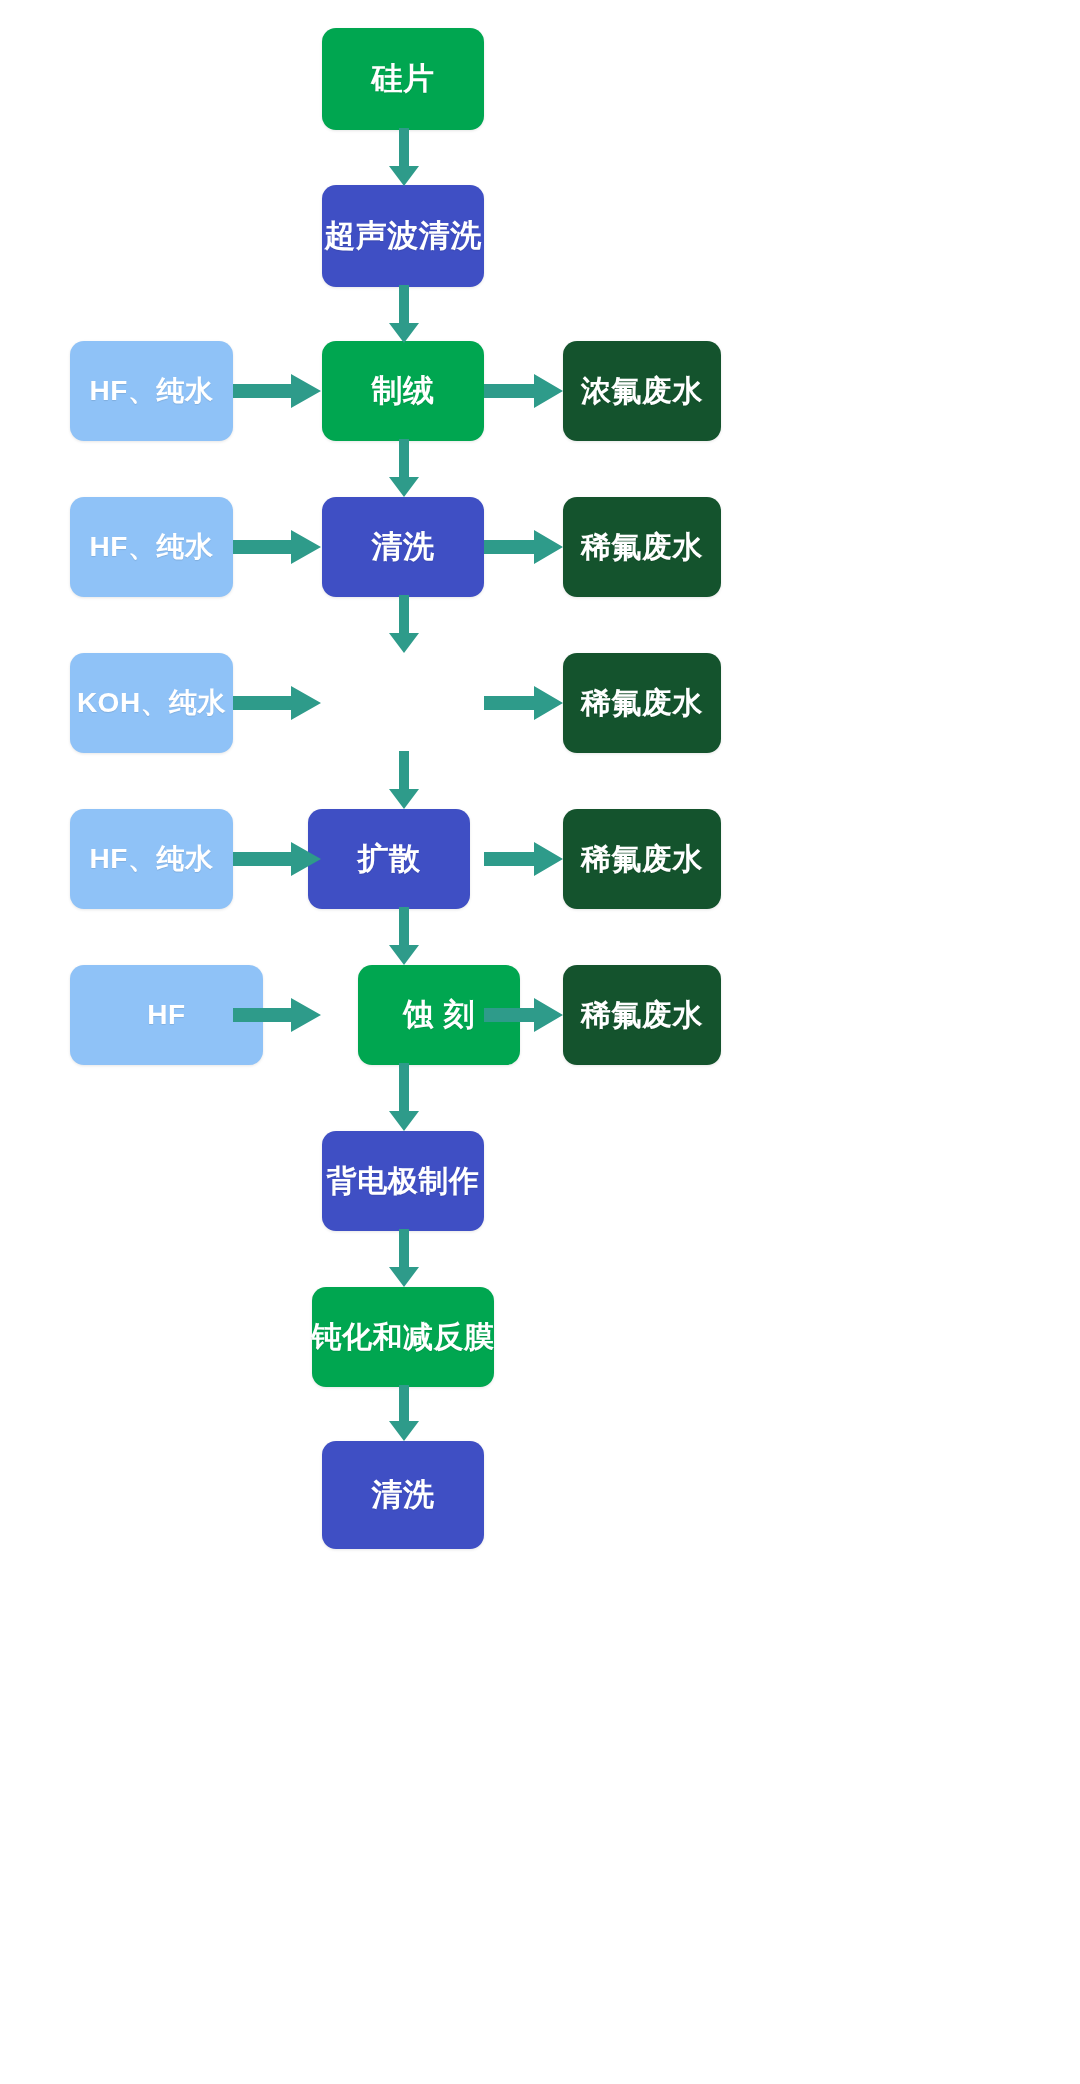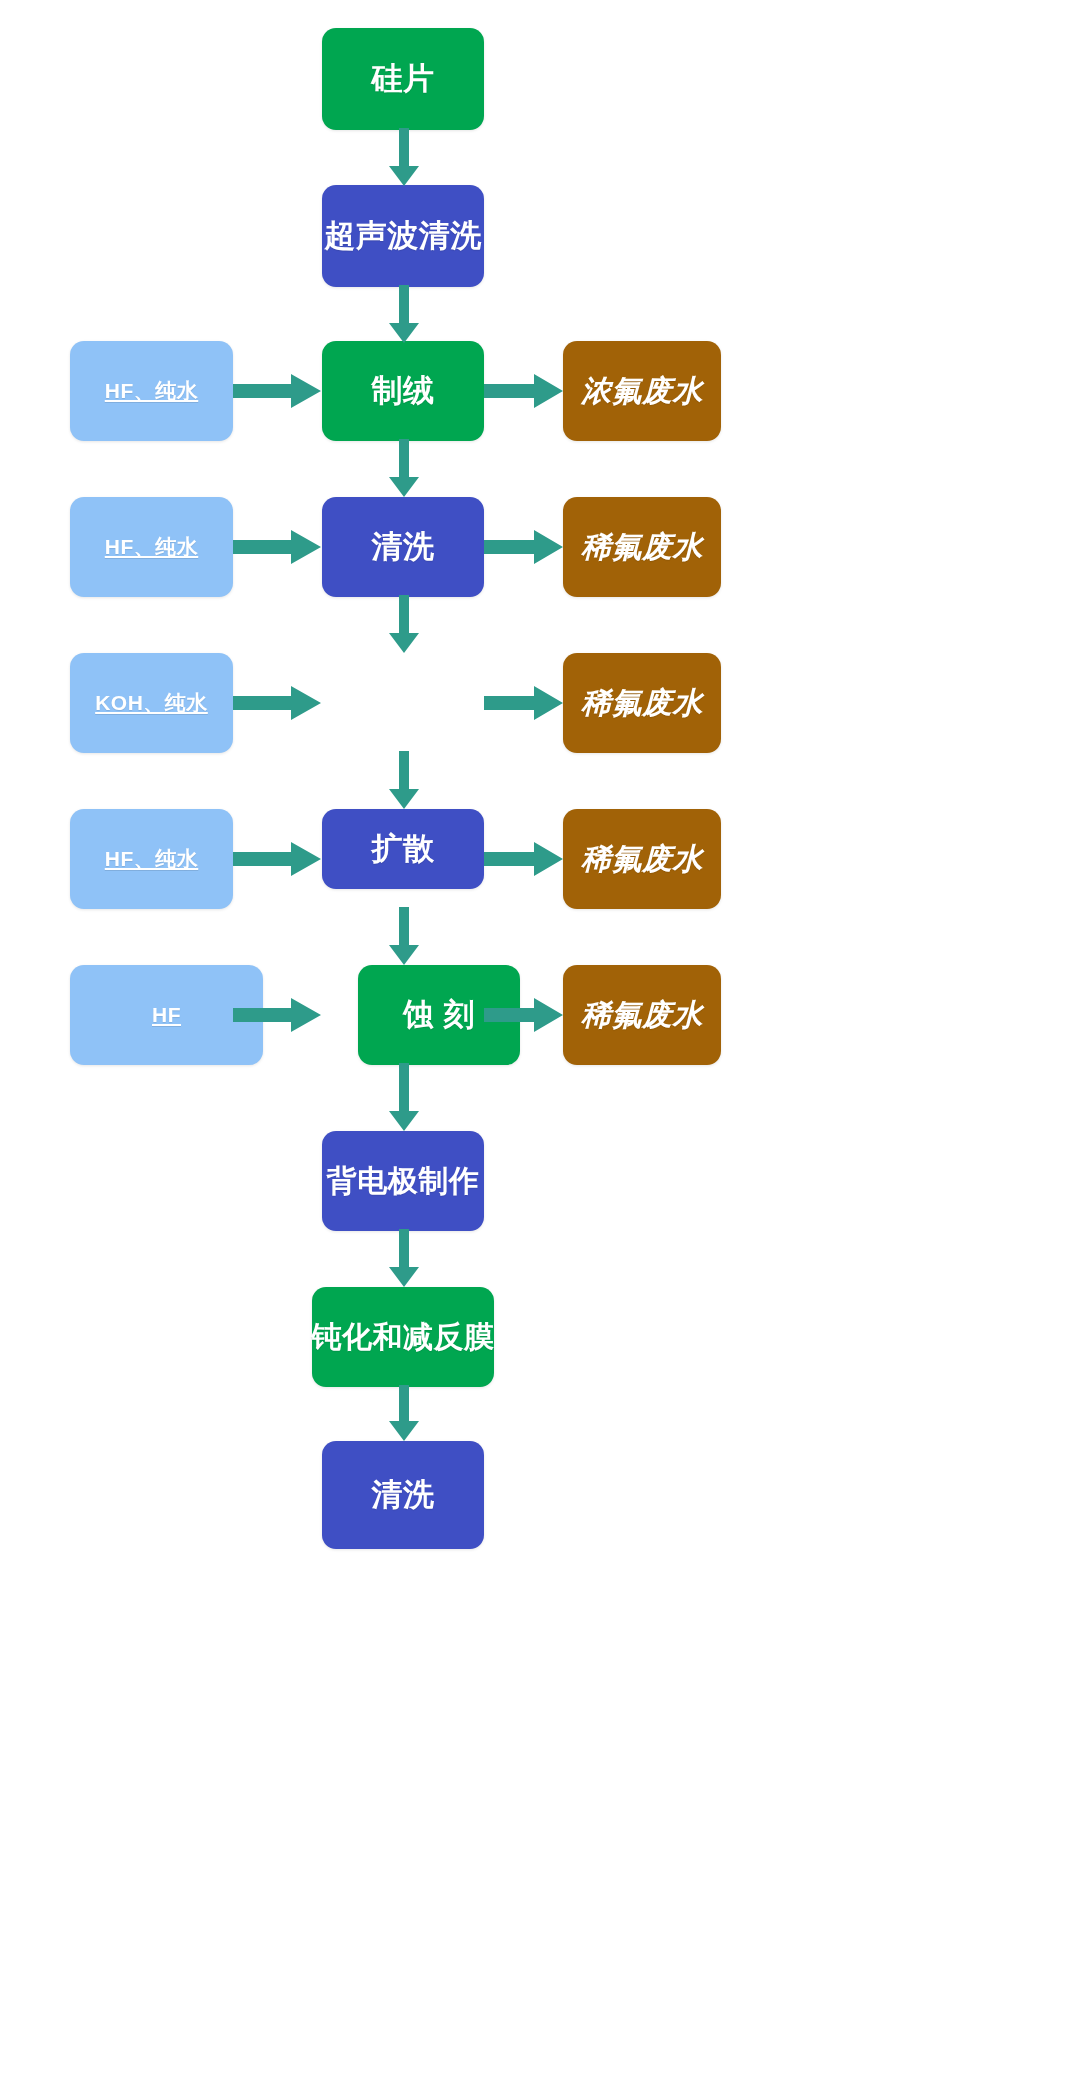--- a/index.html
+++ b/index.html
@@ -34,32 +34,32 @@
     font-weight: bold;
     letter-spacing: 0.5px;
     line-height: 1.2;
     padding: 4px 8px;
     box-shadow: 0 1px 3px rgba(0,0,0,0.10);
   }
 
   .node.green  { background: #00a650; }
   .node.indigo { background: #3f4fc4; }
   .node.lblue  { background: #8fc2f7; }
-  .node.gold   { background: #a16207; font-style: italic; }
+  .node.gold   { background: #14532d; }
 
   .node .label {
     display: block;
     white-space: nowrap;
     text-shadow: 0 1px 1px rgba(0,0,0,0.10);
   }
 
   
   .node.green  .label,
   .node.indigo .label { font-size: 31px; }
-  .node.lblue  .label { font-size: 21px; text-decoration: underline; }
+  .node.lblue  .label { font-size: 28px; }
   .node.gold   .label { font-size: 30px; }
 
   .node.long .label { font-size: 30px; }
 
   
   .arrow {
     position: absolute;
   }
   .arrow svg { display: block; }
 </style>
@@ -78,21 +78,21 @@
 
   <div class="node green" style="left:322px; top:341px; width:162px; height:100px;">
     <span class="label">制绒</span>
   </div>
 
   <div class="node indigo" style="left:322px; top:497px; width:162px; height:100px;">
     <span class="label">清洗</span>
   </div>
 
 
-  <div class="node indigo" style="left:322px; top:809px; width:162px; height:80px;align-items:center;">
+  <div class="node indigo" style="left:308px; top:809px; width:162px; height:100px;align-items:center;">
     <span class="label">扩散</span>
   </div>
 
   <div class="node green" style="left:322px; top:965px; width:162px; height:100px;margin-left:36px;">
     <span class="label">蚀 刻</span>
   </div>
 
   <div class="node indigo long" style="left:322px; top:1131px; width:162px; height:100px;">
     <span class="label">背电极制作</span>
   </div>

